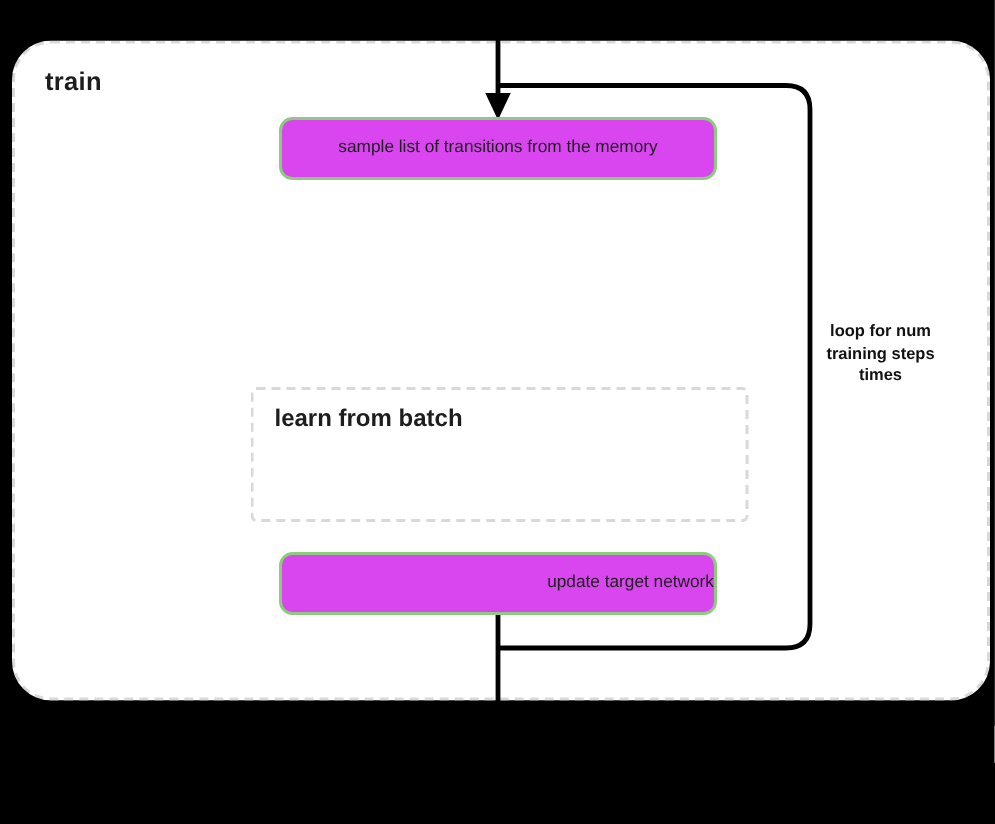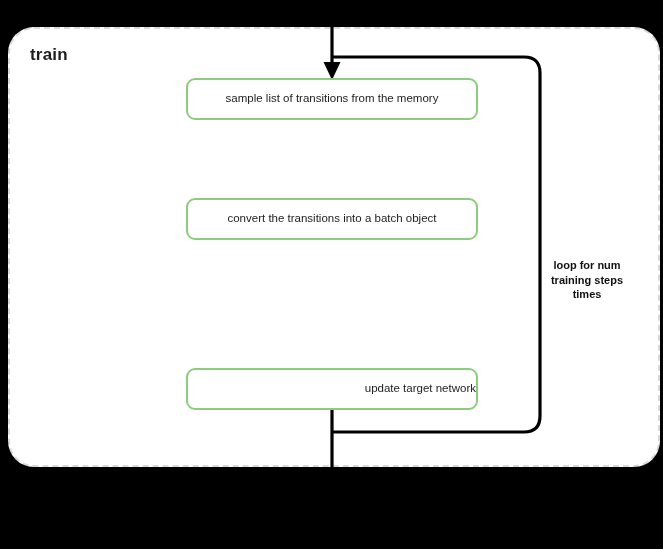--- a/index.html
+++ b/index.html
@@ -39,21 +39,21 @@
     letter-spacing: 0.2px;
   }
 
   
   .step-box {
     position: absolute;
     left: 186px;
     width: 292px;
     height: 42px;
     box-sizing: border-box;
-    background: #ffffff;
+    background: #d946ef;
     border: 2px solid #8dcb7f;
     border-radius: 9px;
     display: flex;
     align-items: center;
     justify-content: center;
   }
   .step-box span {
     font-size: 11.5px;
     color: #1d1d1d;
     text-align: center;
@@ -101,21 +101,20 @@
   #loop-label {
     position: absolute;
     left: 546px;
     top: 214px;
     width: 82px;
     text-align: center;
     font-size: 11px;
     font-weight: bold;
     color: #111111;
     line-height: 1.32;
-    margin-top: 44px;
   }
 </style>
 </head>
 <body>
 
 <div id="canvas">
 
   <div id="train-container"></div>
 
   <div id="train-title">train</div>
@@ -128,24 +127,24 @@
     <polygon points="332,80 323.5,62 340.5,62" fill="#000000"></polygon>
 
     <line x1="332" y1="410" x2="332" y2="470" stroke="#000000" stroke-width="3.2"></line>
   </svg>
 
   <div class="step-box" id="step-sample">
     <span>sample list of transitions from the memory</span>
   </div>
 
 
-  <div class="step-box" id="step-convert">
-    <span>convert the transitions into a batch object</span>
+
+  <div id="learn-block">
+    <div id="learn-block-title">learn from batch</div>
   </div>
-
 
   <div class="step-box" id="step-update">
     <span>update target network</span>
   </div>
 
   <div id="loop-label">loop for num training steps times</div>
 
 </div>
 
 </body></html>

